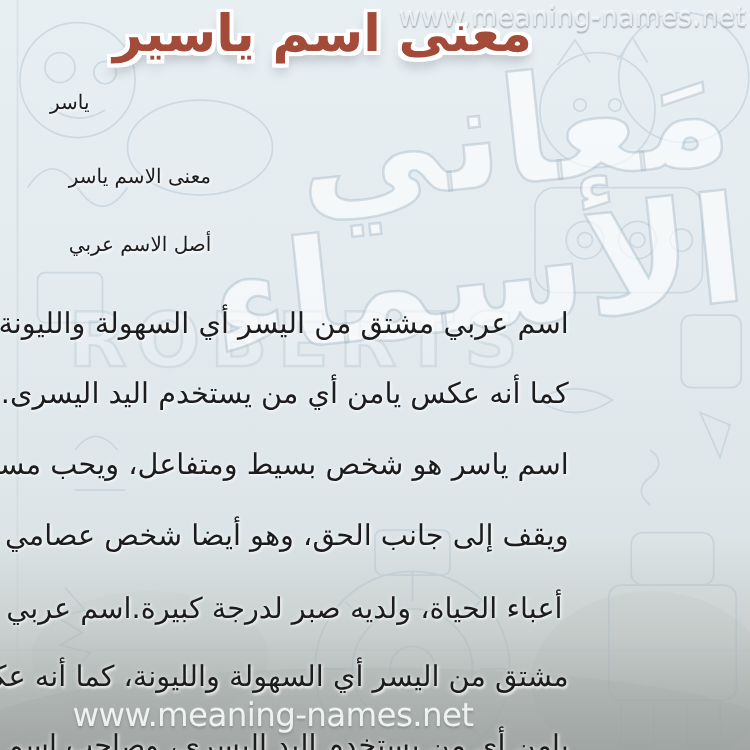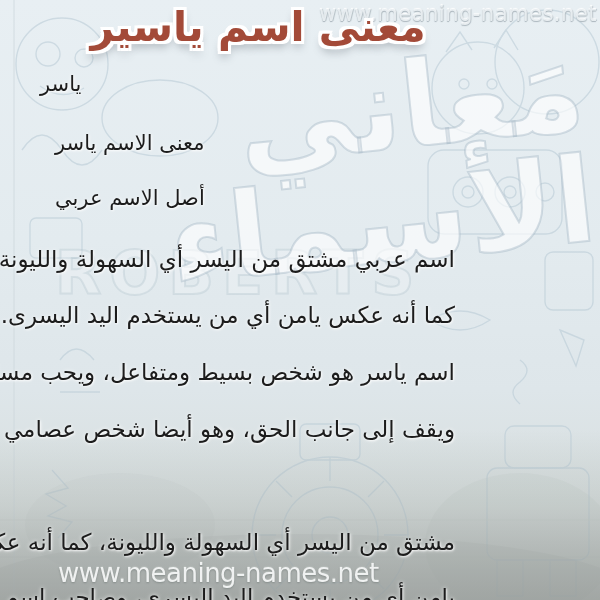--- a/index.html
+++ b/index.html
@@ -76,21 +76,21 @@
     left: 58px; top: 558px;
     font-size: 26px; letter-spacing: -0.5px;
     color: rgba(247,249,249,0.92);
     text-shadow: 0 1px 2px #878e8c, 0 -1px 1px #b9bfbc, 0 0 1px #9aa19e;
   }
 
   .arab { direction: rtl; position: absolute; z-index: 5; white-space: nowrap;
     color: var(--color-body_text, #1c1c1c);
     text-shadow: 0 0 4px rgba(255,255,255,0.85), 1px 1px 2px rgba(255,255,255,0.7); }
 
-  .hdr { font-size: 21px; }
+  .hdr { font-size: 16px; }
   .hdr-name    { left: 40px; top: 72px; }
   .hdr-meaning { left: 55px; top: 131px; }
   .hdr-origin  { left: 55px; top: 186px; }
 
   .desc { left: 0; width: 455px; text-align: center; font-size: 23px; }
   .d0 { top: 246px; } .d1 { top: 302px; } .d2 { top: 359px; }
   .d3 { top: 416px; } .d4 { top: 474px; } .d5 { top: 529px; }
   .d6 { top: 584px; }
 </style>
 </head>
@@ -162,18 +162,19 @@
   <div class="arab hdr hdr-name">ياسر</div>
 
   <div class="arab hdr hdr-origin">أصل الاسم عربي</div>
 
   <div class="arab hdr hdr-meaning">معنى الاسم ياسر</div>
 
   <div class="arab desc d0">اسم عربي مشتق من اليسر أي السهولة والليونة،</div>
   <div class="arab desc d1">كما أنه عكس يامن أي من يستخدم اليد اليسرى. وصاحب</div>
   <div class="arab desc d2">اسم ياسر هو شخص بسيط ومتفاعل، ويحب مساعدة الناس،</div>
   <div class="arab desc d3">ويقف إلى جانب الحق، وهو أيضا شخص عصامي ويتحمل</div>
+  <div class="arab desc d4">أعباء الحياة، ولديه صبر لدرجة كبيرة.اسم عربي</div>
   <div class="arab desc d5">مشتق من اليسر أي السهولة والليونة، كما أنه عكس</div>
   <div class="arab desc d6">يامن أي من يستخدم اليد اليسرى، وصاحب اسم ياسر هو</div>
 
   <div class="wm-bottom">www.meaning-names.net</div>
 
 </div>
 
 </body></html>

